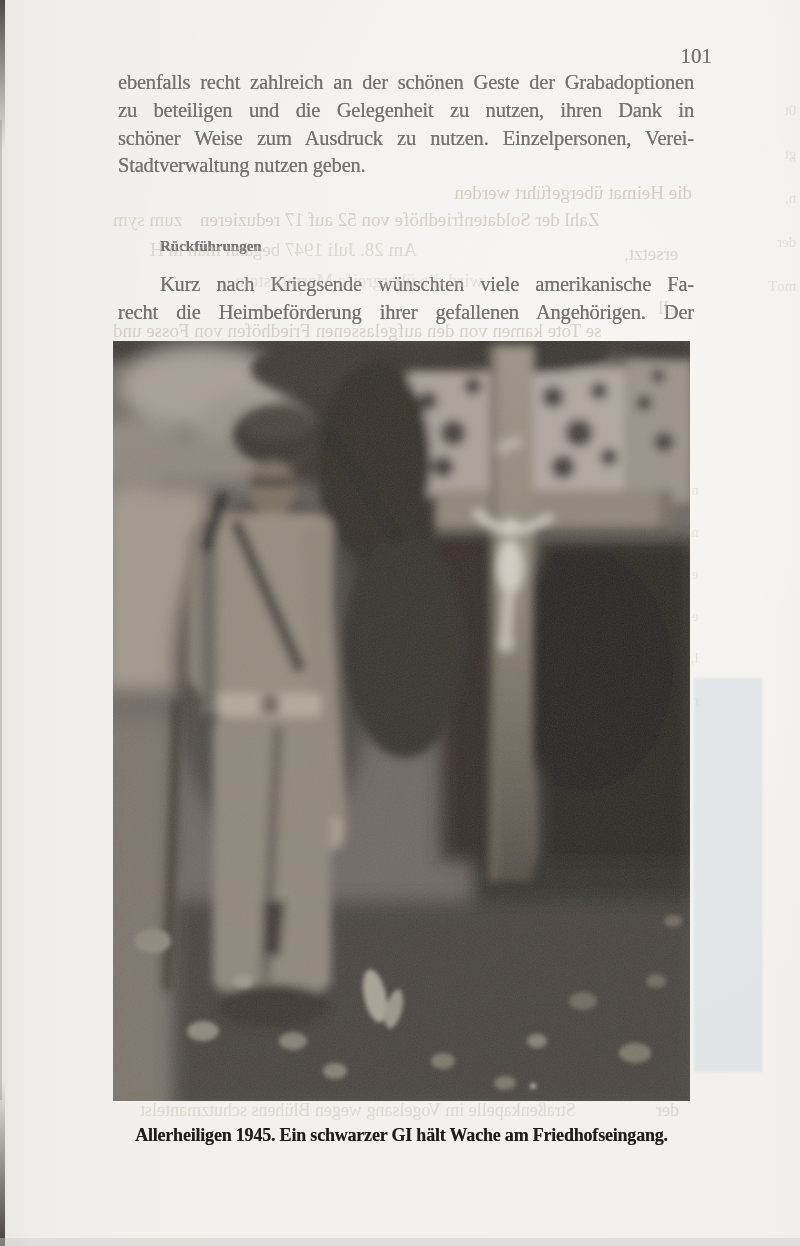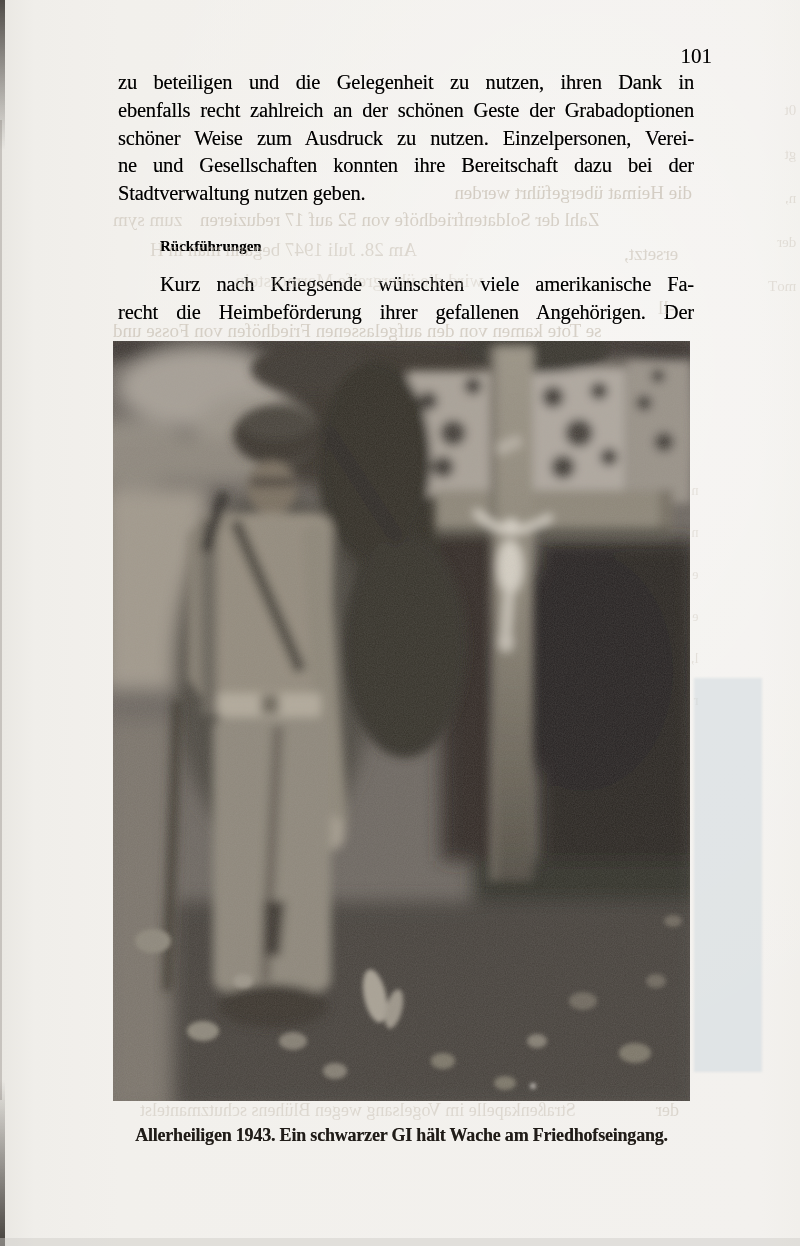--- a/index.html
+++ b/index.html
@@ -22,21 +22,21 @@
   .edge{position:absolute;pointer-events:none;}
   .edge-top{left:0;top:0;width:5px;height:150px;
     background:linear-gradient(to bottom, rgba(52,48,44,.85), rgba(52,48,44,0));
     filter:blur(.6px);}
   .edge-mid{left:0;top:120px;width:2px;height:980px;background:rgba(110,104,98,.28);}
   .edge-bottom{left:0;top:1080px;width:5px;height:166px;
     background:linear-gradient(to top, rgba(46,42,38,.88), rgba(46,42,38,0));
     filter:blur(.6px);}
   .edge-bottom-band{left:0;top:1238px;width:800px;height:8px;background:rgba(205,202,198,.45);}
 
-  .ink{color:#000000;text-shadow:0 0 .4px rgba(32,28,24,.55);}
+  .ink{color:#737373;text-shadow:0 0 .4px rgba(32,28,24,.55);}
   .pagenum{
     position:absolute;left:600px;top:44px;width:112px;
     font-size:21px;text-align:right;
   }
   .bodytext{position:absolute;left:118px;width:576px;font-size:20.5px;line-height:27.8px;letter-spacing:-0.2px;}
   .para1{top:69px;}
   .para2{top:271px;}
   .line{white-space:nowrap;}
   .line.j{white-space:normal;text-align:justify;text-align-last:justify;}
   .line.indent{text-indent:42px;}
@@ -86,24 +86,23 @@
 <div class="page-sheen"></div>
 
 <div class="edge edge-top"></div>
 <div class="edge edge-mid"></div>
 <div class="edge edge-bottom"></div>
 <div class="edge edge-bottom-band"></div>
 
 <div class="pagenum ink">101</div>
 
 <div class="bodytext para1 ink">
+  <div class="line j">ebenfalls recht zahlreich an der schönen Geste der Grabadoptionen</div>
   <div class="line j">zu beteiligen und die Gelegenheit zu nutzen, ihren Dank in</div>
-  <div class="line j">ebenfalls recht zahlreich an der schönen Geste der Grabadoptionen</div>
   <div class="line j">schöner Weise zum Ausdruck zu nutzen. Einzelpersonen, Verei-</div>
-  <div class="line j">ne und Gesellschaften konnten ihre Bereitschaft dazu bei der</div>
   <div class="line">Stadtverwaltung nutzen geben.</div>
 </div>
 
 <div class="heading ink">Rückführungen</div>
 
 <div class="bodytext para2 ink">
   <div class="line j indent">Kurz nach Kriegsende wünschten viele amerikanische Fa-</div>
   <div class="line j">recht die Heimbeförderung ihrer gefallenen Angehörigen. Der</div>
 </div>
 
@@ -263,13 +262,13 @@
       <ellipse cx="222" cy="730" rx="12" ry="8" fill="#857f73"></ellipse>
       <ellipse cx="392" cy="742" rx="11" ry="7" fill="#7d7769"></ellipse>
       <ellipse cx="560" cy="580" rx="9" ry="6" fill="#6f695e"></ellipse>
       <circle cx="420" cy="745" r="2.5" fill="#e8e4de"></circle>
     </g>
 
     <rect width="577" height="760" filter="url(#grain)" opacity="0.55"></rect>
   </svg>
 </div>
 
-<div class="caption">Allerheiligen 1943. Ein schwarzer GI hält Wache am Friedhofseingang.</div>
+<div class="caption">Allerheiligen 1945. Ein schwarzer GI hält Wache am Friedhofseingang.</div>
 
 </body></html>

